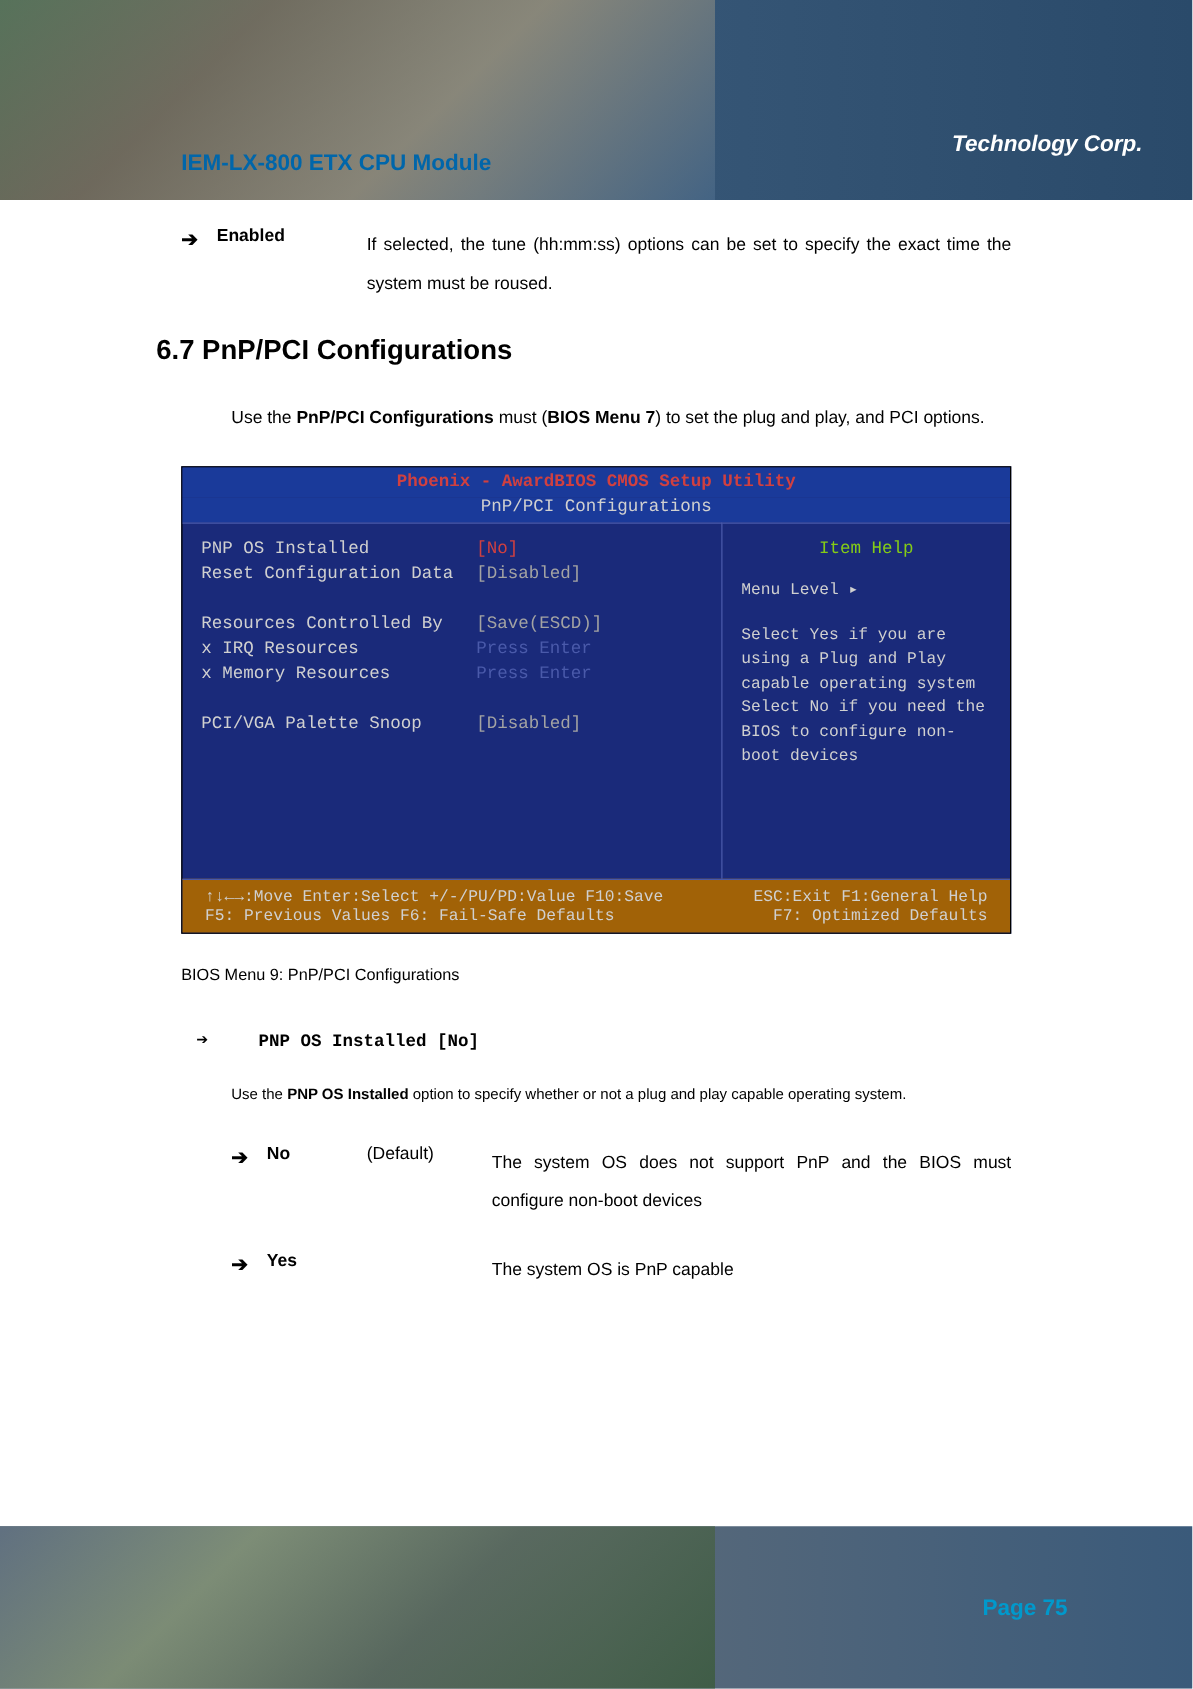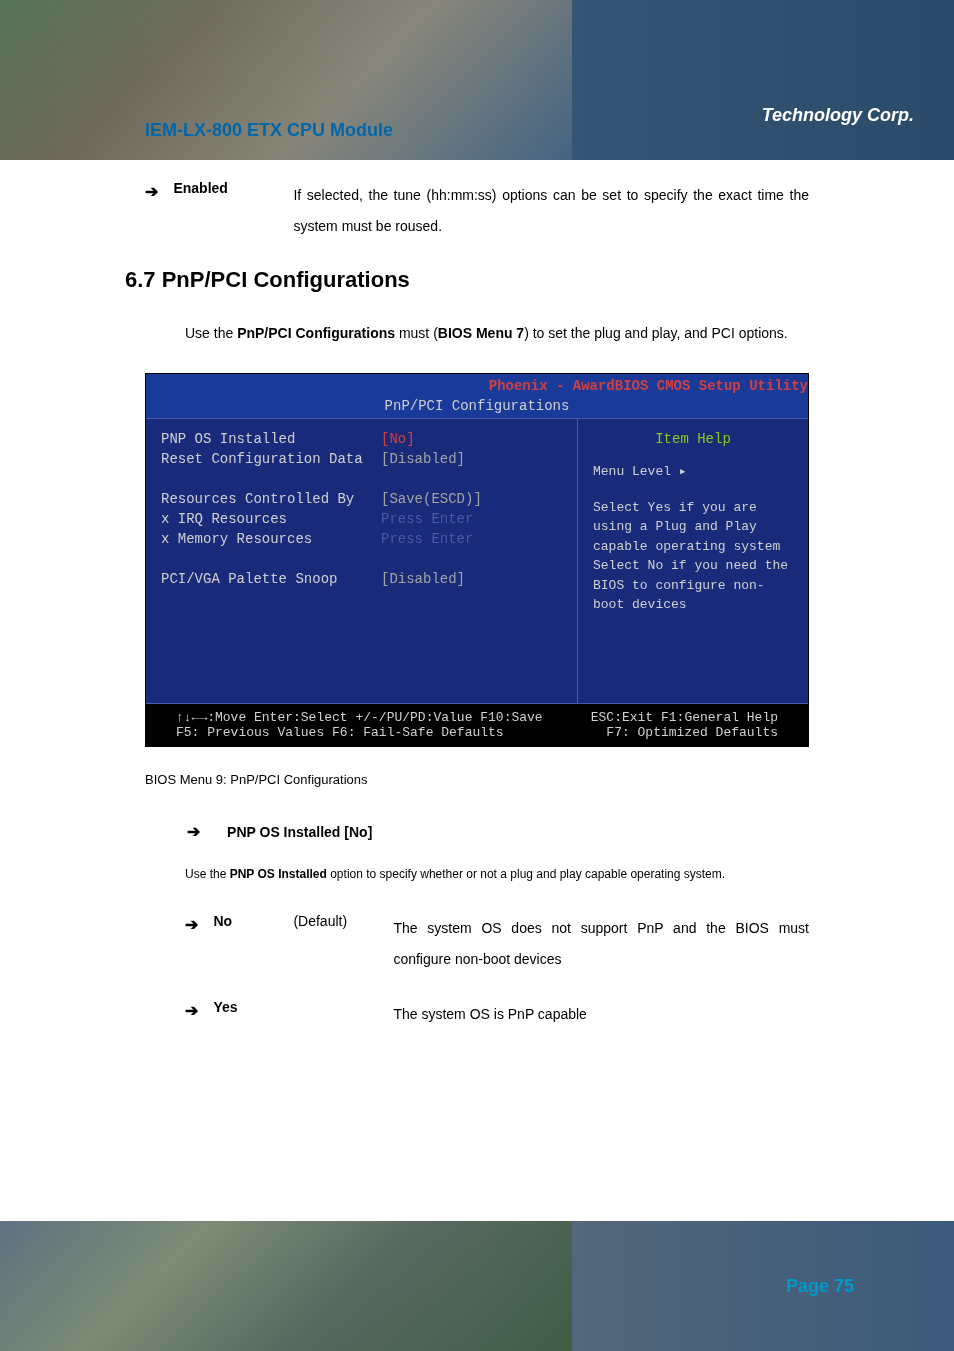--- a/index.html
+++ b/index.html
@@ -87,21 +87,21 @@
       margin: 0 0 25px 0;
       border: 1px solid #000;
       background: #1a2a7a;
       color: #fff;
       font-family: "Courier New", monospace;
       font-size: 14px;
       width: 100%;
     }
     .bios-title {
       background: #1a3a9a;
-      text-align: right;
+      text-align: center;
       padding: 4px 0;
       color: #d04040;
       font-weight: bold;
     }
     .bios-subtitle {
       background: #1a3a9a;
       text-align: center;
       padding: 0 0 4px 0;
       color: #d0d0d0;
     }
@@ -140,40 +140,41 @@
       color: #84cc16;
       text-align: center;
       margin-bottom: 15px;
     }
     .bios-help-text {
       color: #d0d0d0;
       font-size: 13px;
       line-height: 1.5;
     }
     .bios-footer {
-      background: #000000;
-      padding: 6px 30px;
+      background: #a16207;
+      padding: 6px 18px;
       color: #d0d0d0;
       font-size: 13px;
       border-top: 1px solid #4a5aaa;
     }
     .bios-footer-row {
       display: flex;
       justify-content: space-between;
     }
     .caption {
       font-size: 13px;
       font-weight: normal;
       margin-bottom: 35px;
     }
     .sub-option {
       font-weight: bold;
       font-size: 14px;
-      margin-left: 42px;
+      margin-left: 12px;
       margin-bottom: 20px;
+      font-family: Liberation Mono, monospace;
     }
     .sub-intro {
       font-size: 12px;
       line-height: 2.2;
       margin-left: 40px;
       margin-bottom: 25px;
       text-align: justify;
     }
     .opt-list {
       margin-left: 40px;

